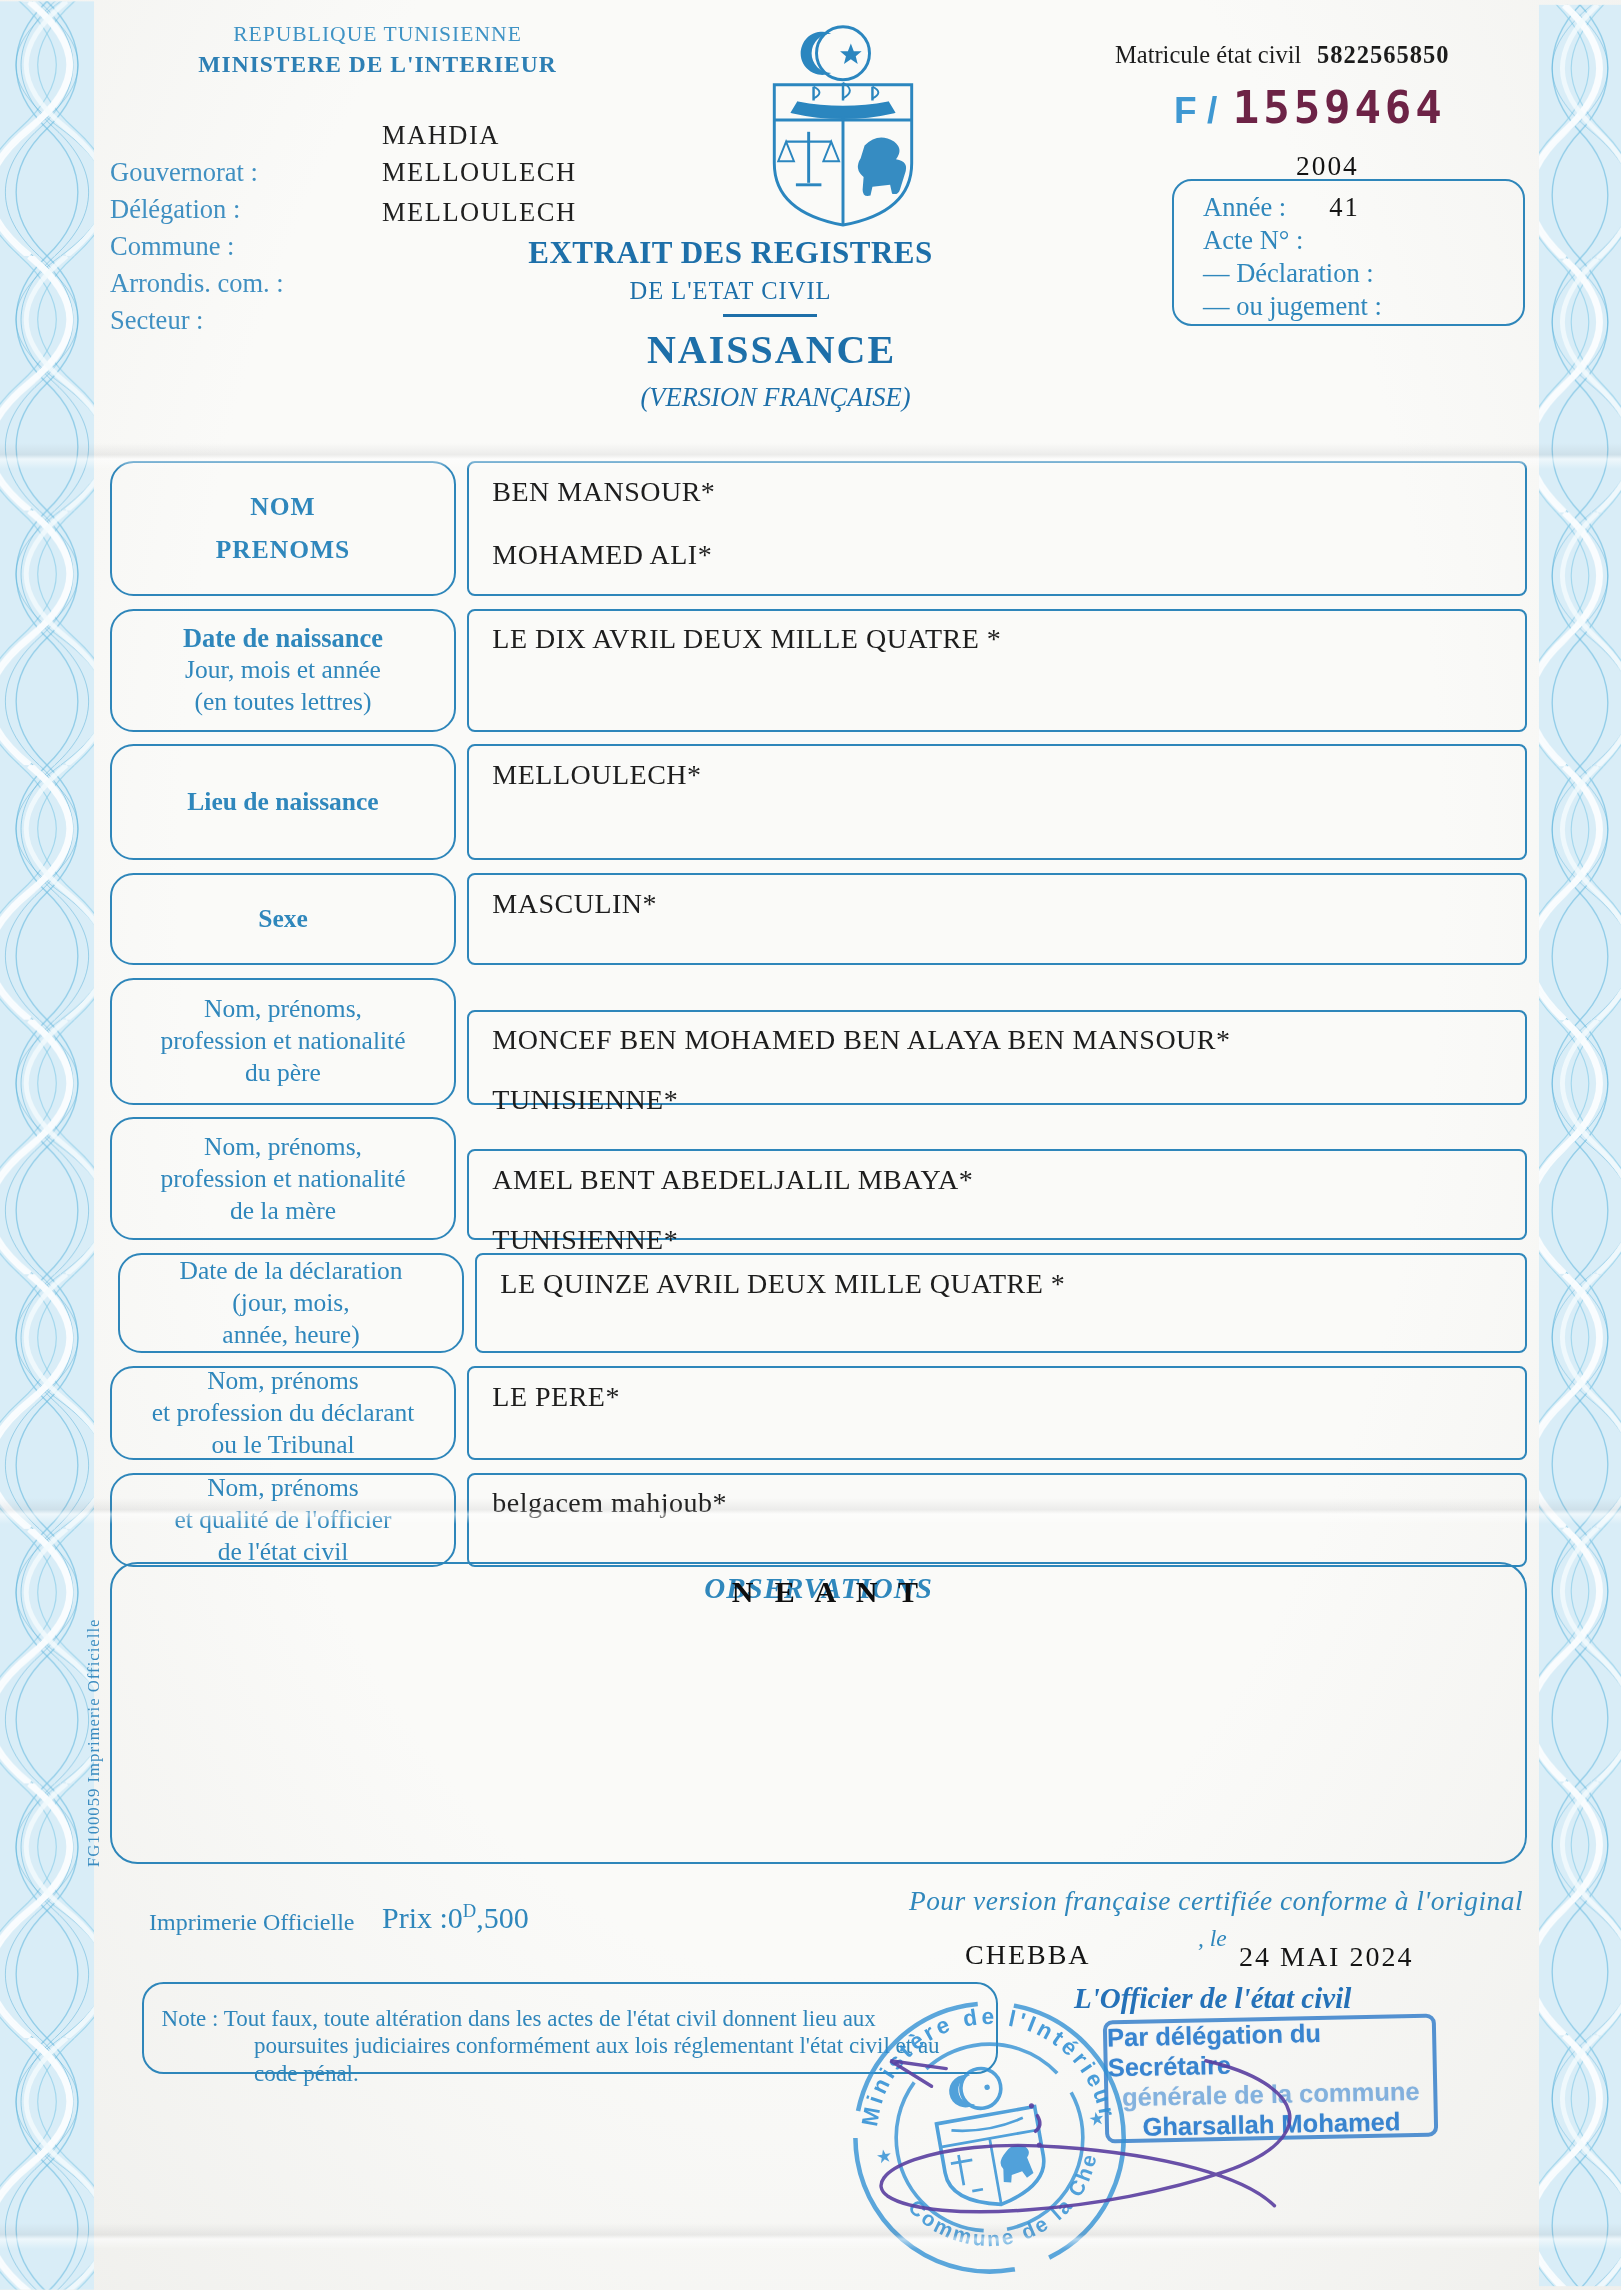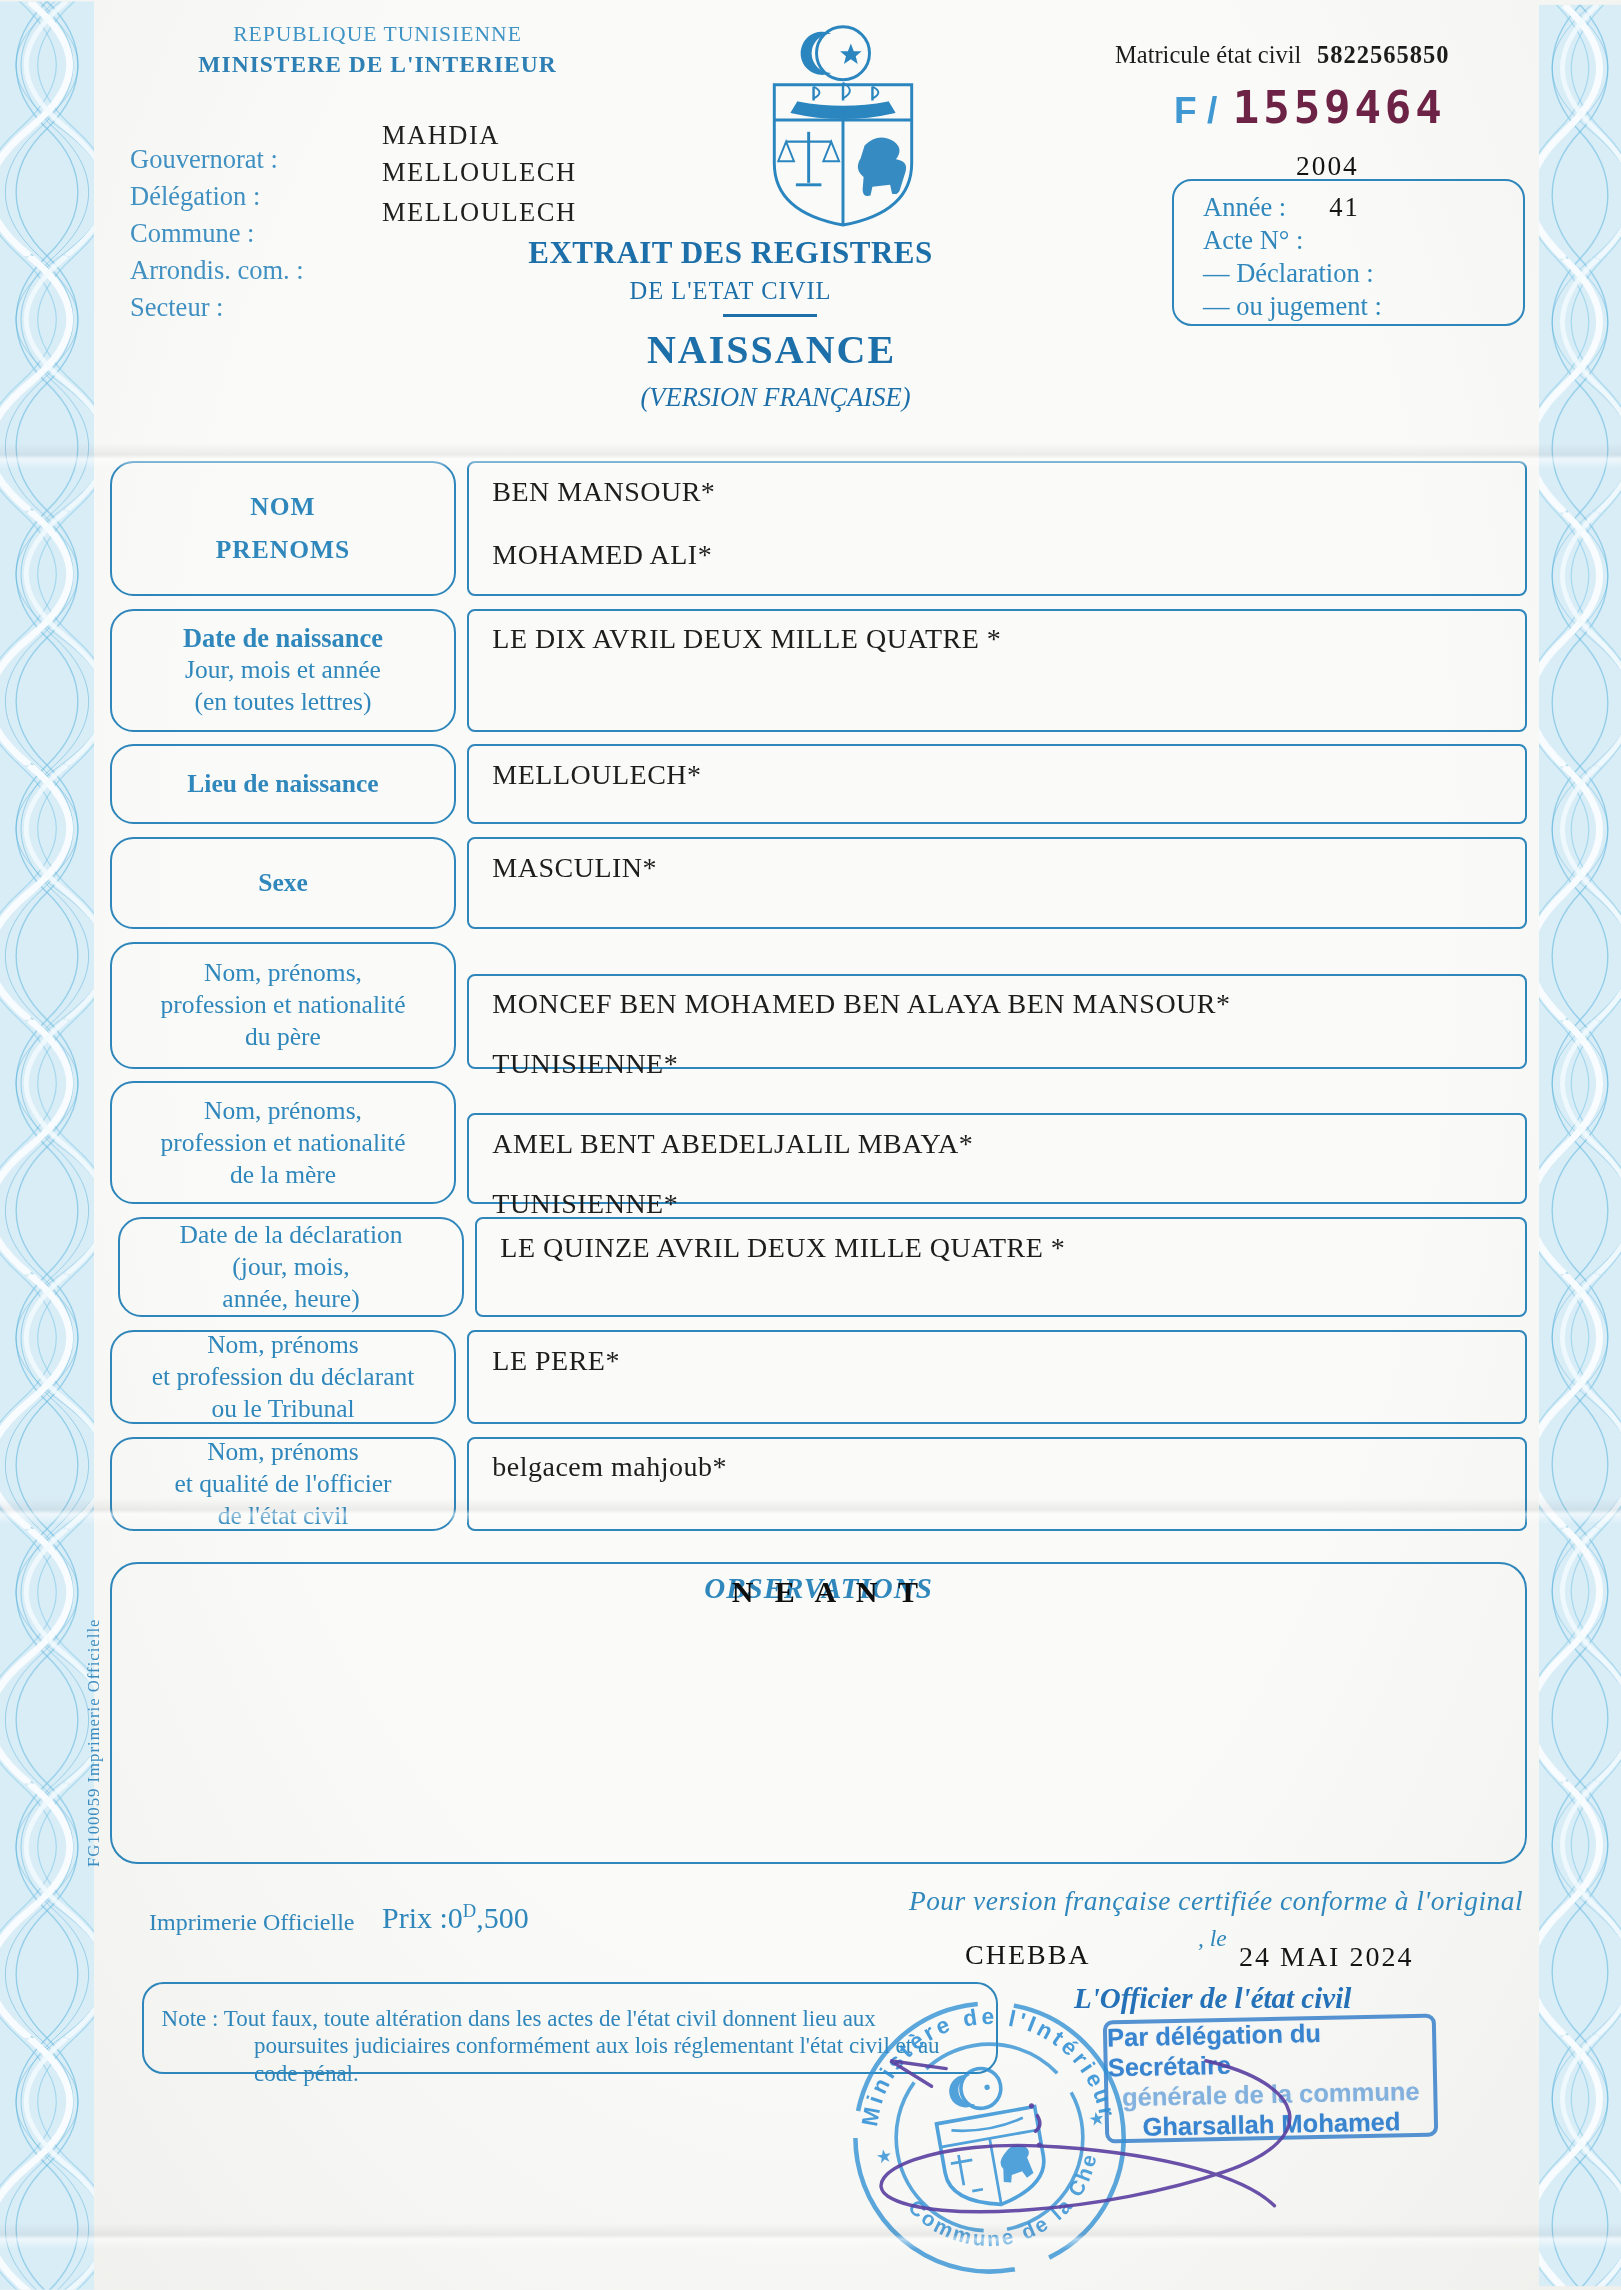--- a/index.html
+++ b/index.html
@@ -8,21 +8,21 @@
         background:radial-gradient(ellipse at 50% 38%, #fafaf8 55%, #efefec 100%);
         font-family:"Liberation Serif",serif;}
   svg{display:block}
   .border-strip{position:absolute;top:0;height:2291px;}
   .bl{left:0;width:94px;} .br{right:0;width:82px;}
 
   
   .hdr{position:absolute;left:147px;top:21.6px;width:461px;text-align:center;}
   .hdr .rep{font-size:21.6px;color:#3f93c5;letter-spacing:1px;}
   .hdr .min{font-size:23.5px;color:#2d7fb4;font-weight:bold;letter-spacing:1px;margin-top:4.9px;}
-  .admin{position:absolute;left:110px;top:141px;font-size:26.5px;color:#4090c2;line-height:37px;margin-left:20px;}
+  .admin{position:absolute;left:110px;top:154px;font-size:26.5px;color:#4090c2;line-height:37px;}
   .av{position:absolute;font-size:26.5px;color:#1f1f1f;letter-spacing:1.5px;}
   .av1{left:382px;top:120px;} .av2{left:382px;top:157px;} .av3{left:382px;top:197px;}
 
   .mat{position:absolute;left:1115px;top:41px;font-size:24.5px;color:#1c1c1c;}
   .mat b{margin-left:15.7px;letter-spacing:1px;}
   .fline{position:absolute;left:1174px;top:82px;display:flex;align-items:baseline;}
   .fprefix{font-family:"Liberation Sans",sans-serif;font-weight:bold;font-size:37px;color:#3f98d2;}
   .fnum{font-family:"DejaVu Sans Mono",monospace;font-weight:bold;font-size:44px;color:#6d2346;letter-spacing:3.9px;margin-left:15.7px;}
   .y2004{position:absolute;left:1296px;top:151px;font-size:27.4px;color:#131313;letter-spacing:2px;background:transparent;}
   .abox{position:absolute;left:1172px;top:179px;width:353px;height:147px;border:2.9px solid var(--blue);
@@ -38,21 +38,21 @@
 
   
   .form{position:absolute;left:110px;top:461px;width:1417px;}
   .row{display:flex;margin-bottom:12.7px;}
   .lbl{width:346px;border:2.9px solid var(--blue);border-radius:23.5px;display:flex;flex-direction:column;
        align-items:center;justify-content:center;color:#2f87bc;font-size:25.5px;line-height:32px;
        text-align:center;box-sizing:border-box;}
   .val{flex:1;margin-left:10.8px;border:2.9px solid var(--blue);border-radius:7.8px;padding:12.7px 23.5px;
        color:#1d1d1d;font-size:28px;display:flex;flex-direction:column;gap:23.5px;box-sizing:border-box;
        letter-spacing:0.5px;}
-  .r1{height:135px;} .r2{height:123px;} .r3{height:80px;} .r4{height:92px;} .r5{height:127px;}
+  .r1{height:135px;} .r2{height:123px;} .r3{height:116px;} .r4{height:92px;} .r5{height:127px;}
   .r6{height:123px;} .r7{height:100px;padding-left:8px;} .r8{height:94px;} .r9{height:94px;}
   .r1 .lbl{font-weight:bold;gap:11.8px;letter-spacing:1px;}
   .r1 .val{gap:31px;}
   .r2 .lbl .l0{font-weight:bold;font-size:26.5px;}
   .r3 .lbl,.r4 .lbl{font-weight:bold;}
   .r5 .val,.r6 .val{gap:27.4px;margin-top:32px;}
 
   
   .obs{position:absolute;left:110px;top:1562px;width:1417px;height:302px;border:2.9px solid var(--blue);
        border-radius:27.4px;box-sizing:border-box;}

